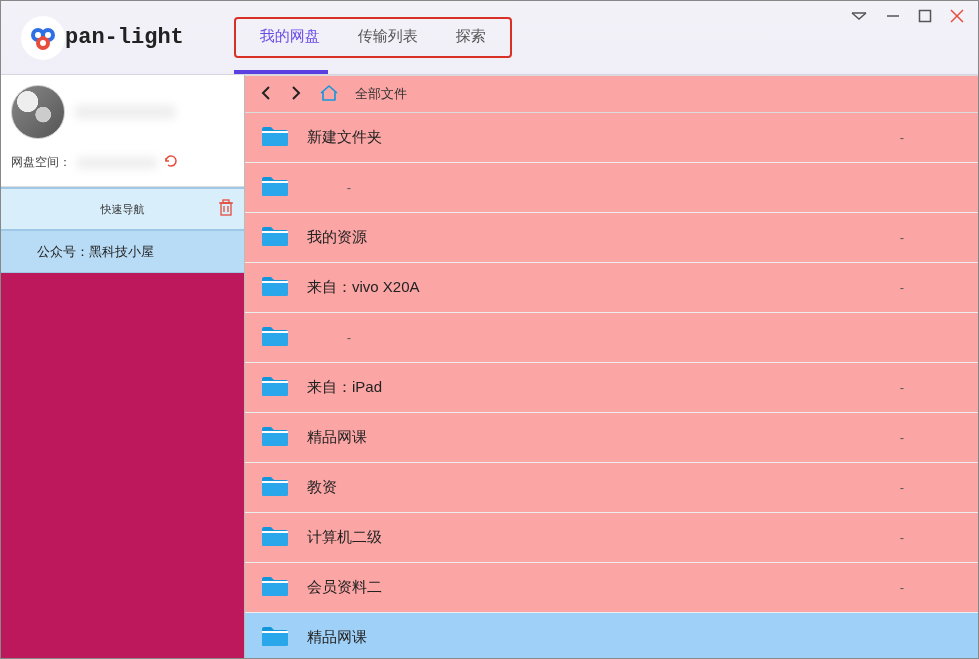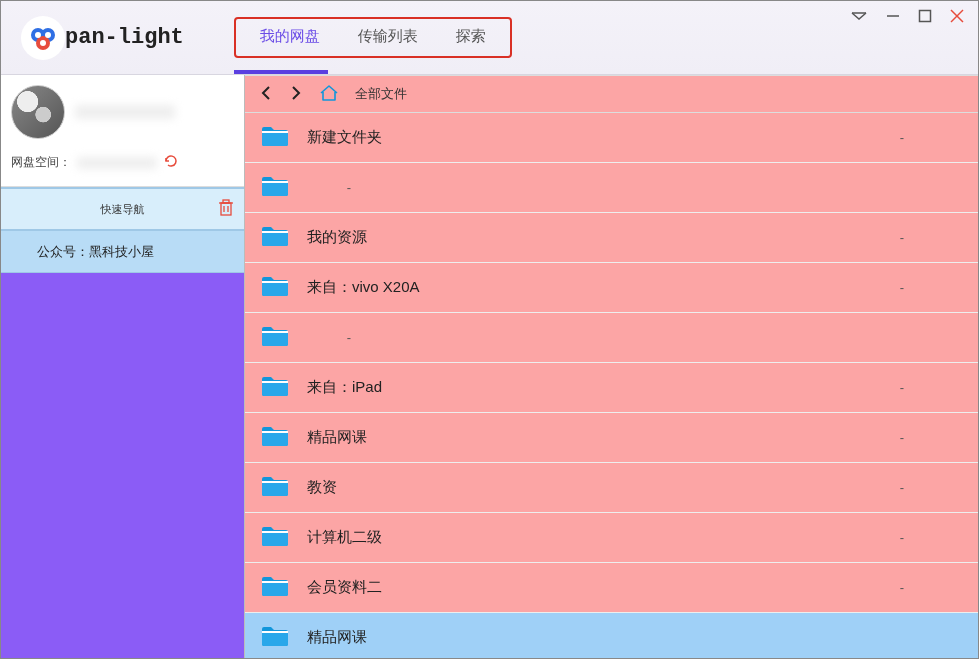--- a/index.html
+++ b/index.html
@@ -74,21 +74,21 @@
       gap: 18px;
       align-items: center;
     }
     .win-controls span { cursor: pointer; }
     .body-wrap {
       display: flex;
       height: calc(100% - 74px);
     }
     .sidebar {
       width: 244px;
-      background: #8b5cf6;
+      background: #be185d;
       display: flex;
       flex-direction: column;
       border-right: 1px solid #bbb;
     }
     .profile {
       background: #fff;
       padding: 10px 10px 14px 10px;
       border-bottom: 1px solid #ddd;
     }
     .profile-top {

